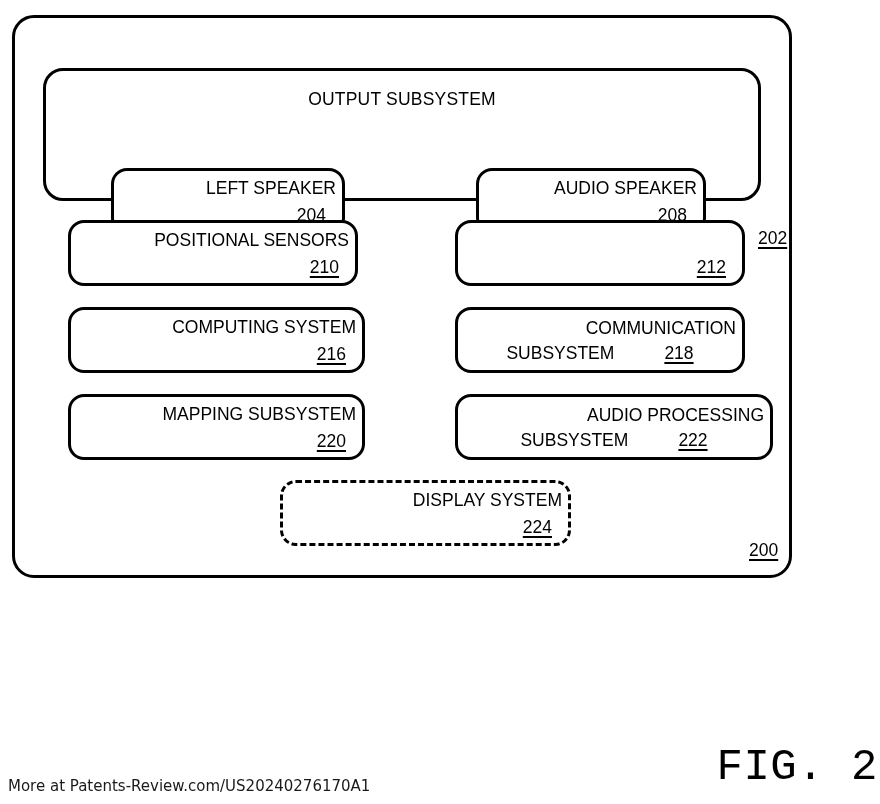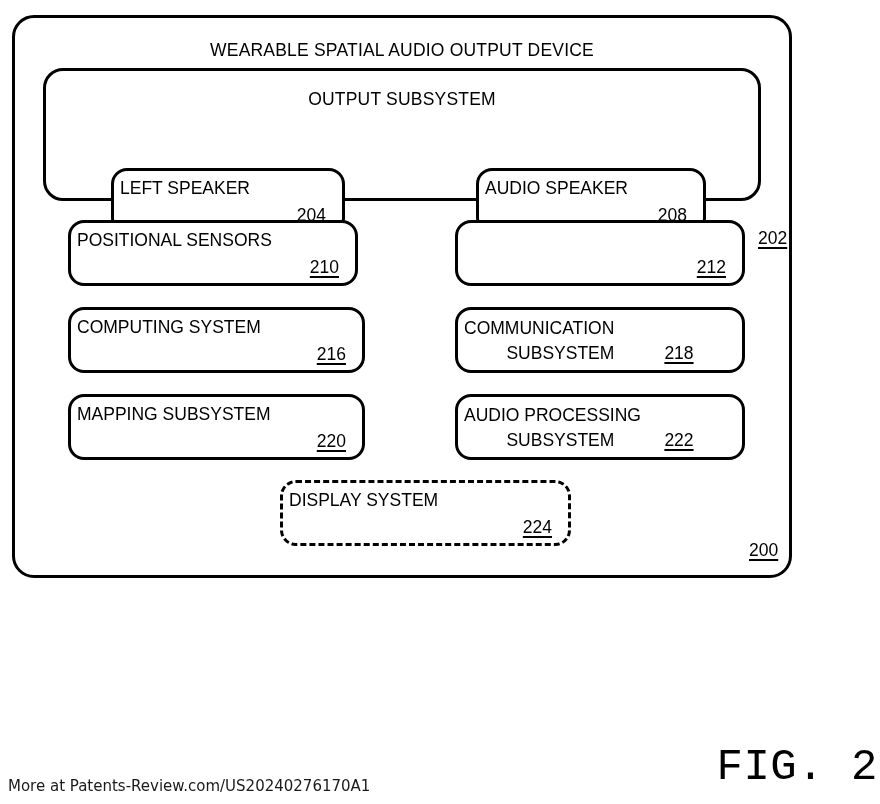--- a/index.html
+++ b/index.html
@@ -68,21 +68,21 @@
   .component {
     display: block;
     height: 66px;
     border-radius: 16px;
   }
   .component .label {
     position: absolute;
     left: 6px;
     right: 6px;
     top: 7px;
-    text-align: left;
+    text-align: right;
     font-size: 17.5px;
     line-height: 20px;
     white-space: nowrap;
   }
   .component .ref-num {
     position: absolute;
     right: 16px;
     bottom: 6px;
     font-size: 17.5px;
     line-height: 20px;
@@ -109,21 +109,21 @@
   #left-speaker   { left: 65px;  top: 97px;  width: 234px; }
   #right-speaker  { left: 430px; top: 97px;  width: 230px; }
 
   #positional-sensors { left: 53px;  top: 202px; width: 290px; }
   #input-subsystem    { left: 440px; top: 202px; width: 290px; }
 
   #computing-system       { left: 53px;  top: 289px; width: 297px; }
   #communication-subsystem{ left: 440px; top: 289px; width: 290px; }
 
   #mapping-subsystem        { left: 53px;  top: 376px; width: 297px; }
-  #audio-processing-subsystem{ left: 440px; top: 376px; width: 290px; }
+  #audio-processing-subsystem{ left: 440px; top: 376px; width: 318px; }
 
   #display-system {
     left: 265px;
     top: 462px;
     width: 291px;
     border: 3px dashed #000;
     border-radius: 16px;
   }
 
   
@@ -150,21 +150,20 @@
     font-size: 15px;
     color: #1a1a1a;
     font-family: "DejaVu Sans", sans-serif;
   }
 </style>
 </head>
 <body>
 
 <div class="box" id="device-box">
 
-  <div class="box-title" style="top:22px;">WEARABLE SPATIAL AUDIO OUTPUT DEVICE</div>
 
   <div class="box" id="output-subsystem-box">
 
     <div class="box-title" style="top:18px;">OUTPUT SUBSYSTEM</div>
 
     <div class="box component" id="left-speaker">
       <span class="label">LEFT SPEAKER</span>
       <span class="ref-num ref">204</span>
     </div>
 

